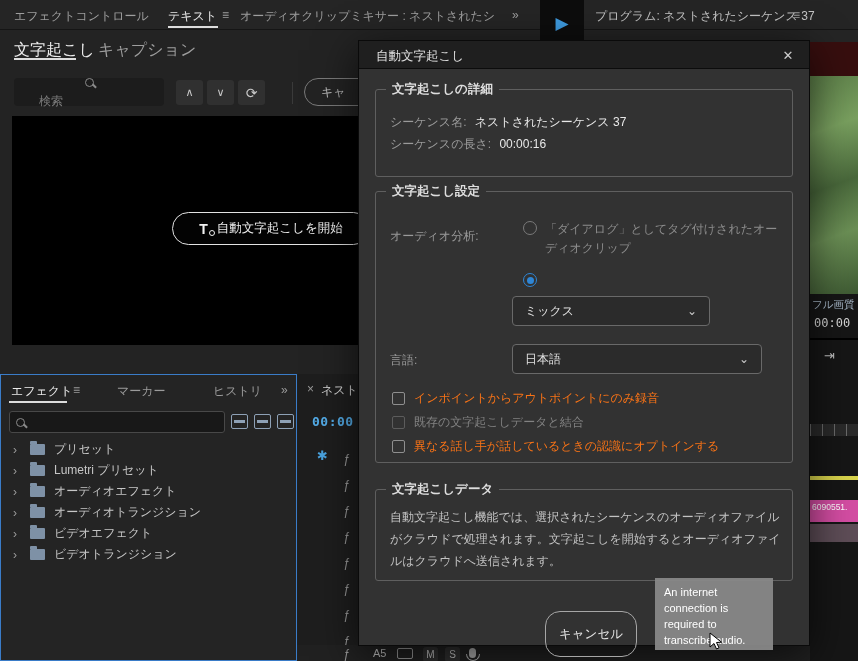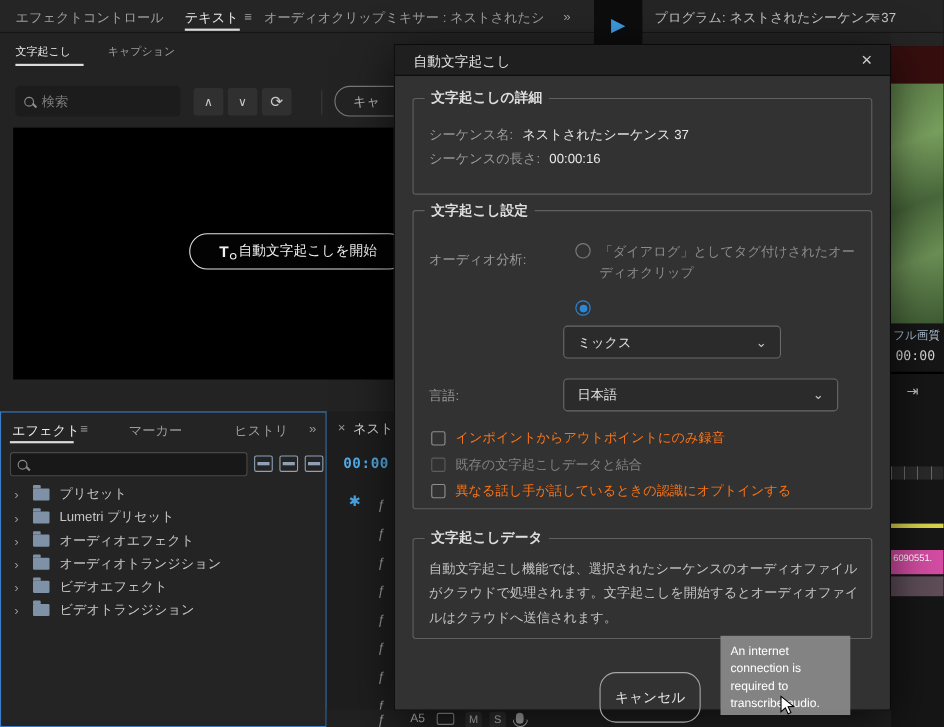--- a/index.html
+++ b/index.html
@@ -9,23 +9,23 @@
   
   .topbar { position:absolute; left:0; top:0; width:858px; height:30px; background:#252525; border-bottom:1px solid #151515; }
   .topbar .tab { position:absolute; top:8px; font-size:12px; color:#9e9e9e; white-space:nowrap; }
   .topbar .tab.active { color:#e9e9e9; }
   .tab-underline { position:absolute; height:2px; background:#dcdcdc; }
   .playbox { position:absolute; left:540px; top:0; width:44px; height:46px; background:#0d0d0d; z-index:3; display:flex; align-items:center; justify-content:center; }
   .play-glyph { color:#3e9be0; font-size:17px; }
 
   
   .text-panel { position:absolute; left:0; top:30px; width:358px; height:345px; background:#232323; }
-  .subtab { position:absolute; top:10px; font-size:10px; color:#9e9e9e; white-space:nowrap; }
+  .subtab { position:absolute; top:10px; font-size:16px; color:#9e9e9e; white-space:nowrap; }
   .subtab.active { color:#ececec; }
-  .searchbox { position:absolute; left:14px; top:48px; width:150px; height:28px; background:#1c1c1c; border-radius:4px; display:flex; align-items:center; padding:0 8px; gap:7px; }
+  .searchbox { position:absolute; left:14px; top:48px; width:150px; height:28px; background:#1c1c1c; border-radius:4px; display:flex; align-items:center; padding:0 8px; gap:7px;flex-direction:column; }
   .searchbox input { flex:1; background:transparent; border:none; outline:none; color:#cfcfcf; font-size:12px; width:100px; font-family:inherit; }
   .searchbox input::placeholder { color:#7c7c7c; }
   .icon-search { width:9px; height:9px; border:1.6px solid #8a8a8a; border-radius:50%; position:relative; flex-shrink:0; }
   .icon-search::after { content:""; position:absolute; width:5px; height:1.6px; background:#8a8a8a; transform:rotate(45deg); right:-4px; bottom:-1px; }
   .sq-btn { position:absolute; top:50px; width:27px; height:25px; background:#303030; border-radius:3px; color:#c9c9c9; font-size:11px; display:flex; align-items:center; justify-content:center; }
   .v-div { position:absolute; left:292px; top:52px; width:1px; height:22px; background:#3a3a3a; }
   .caption-pill { position:absolute; left:304px; top:48px; width:90px; height:28px; border:1px solid #7a7a7a; border-radius:14px; color:#b9b9b9; font-size:12px; display:flex; align-items:center; padding-left:16px; }
   .monitor { position:absolute; left:12px; top:86px; width:346px; height:229px; background:#000; }
   .start-btn { position:absolute; left:160px; top:96px; width:198px; height:33px; border:1.5px solid #e2e2e2; border-radius:17px; display:flex; align-items:center; justify-content:center; gap:9px; color:#f1f1f1; font-size:12.5px; background:rgba(12,12,12,.25); }
   .transcribe-glyph { font-weight:bold; font-size:14px; position:relative; }

